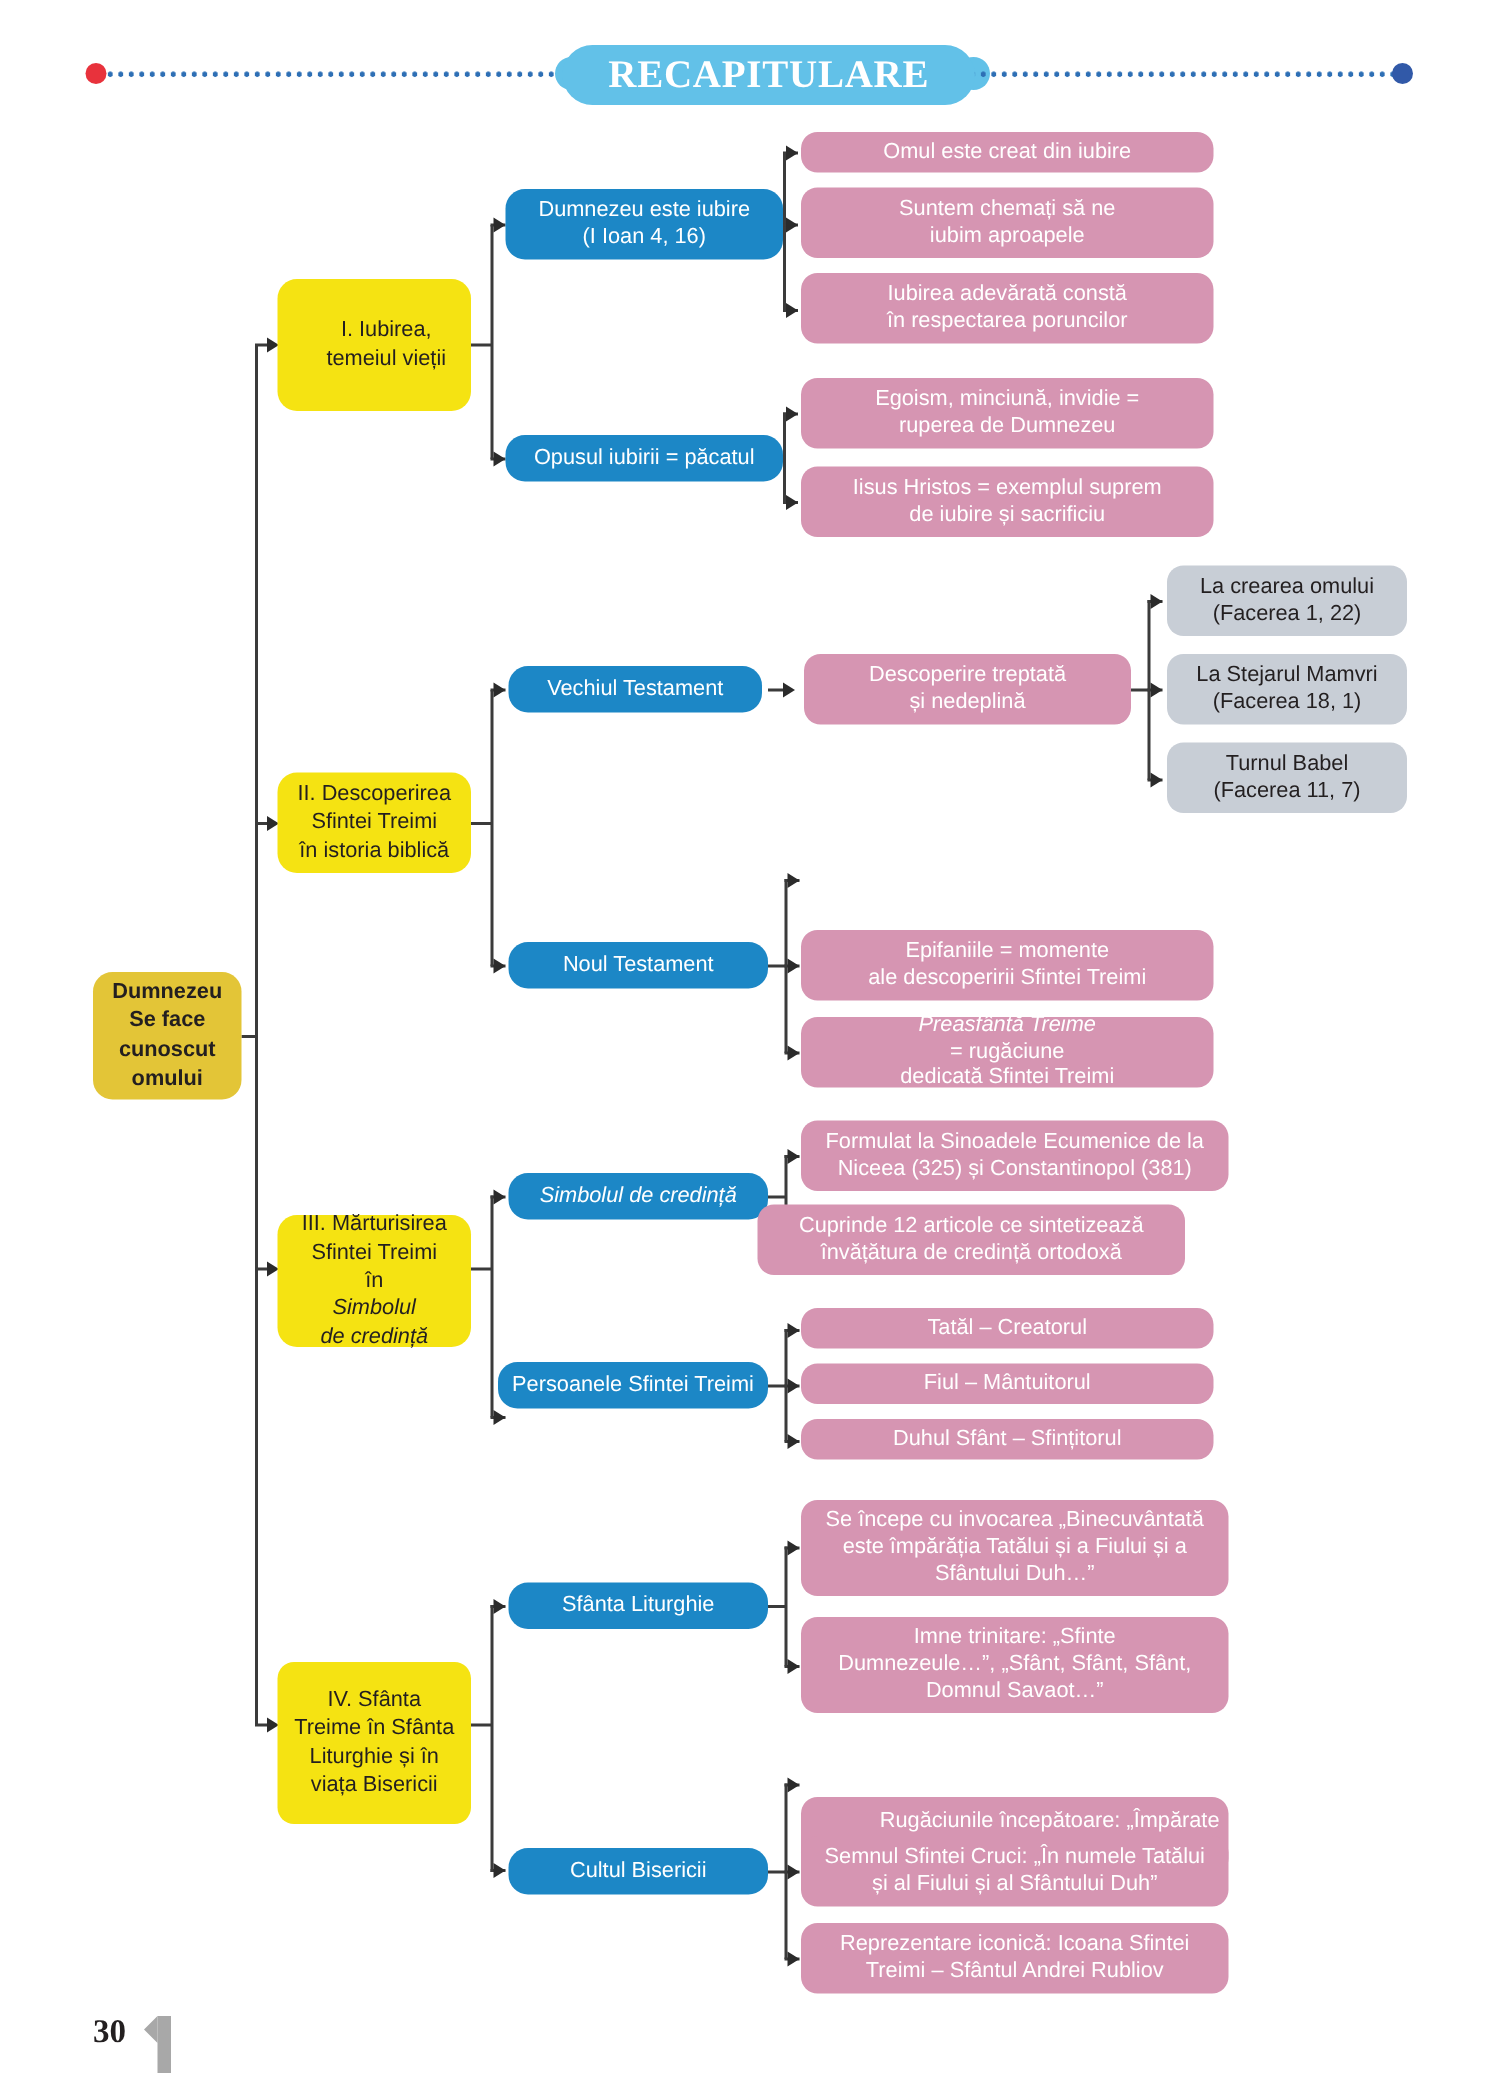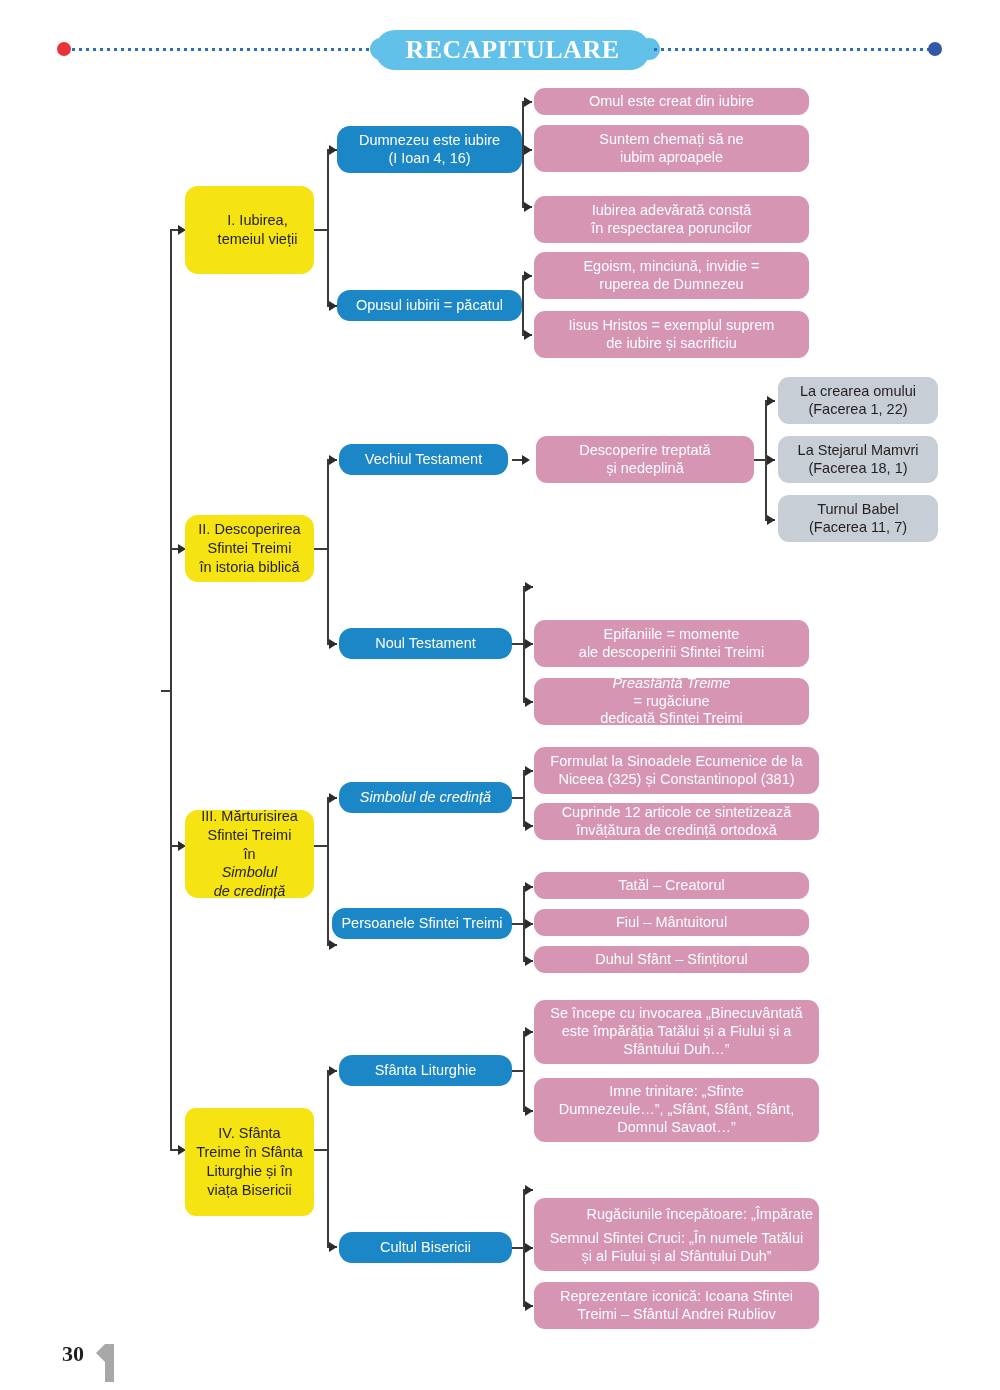--- a/index.html
+++ b/index.html
@@ -128,20 +128,28 @@
 <div id="stage">
 
   <div class="hdr-dot-end red"></div>
   <div class="hdr-dots left"></div>
   <div class="hdr-cap l"></div>
   <div class="hdr-title">RECAPITULARE</div>
   <div class="hdr-cap r"></div>
   <div class="hdr-dots right"></div>
   <div class="hdr-dot-end blue"></div>
 
+  <div class="node n-root" style="left:62px; top:648px; width:99px; height:85px;">
+    <span>
+      <span>Dumnezeu</span>
+      <span>Se face</span>
+      <span>cunoscut</span>
+      <span>omului</span>
+    </span>
+  </div>
 
   <div class="ln v" style="left:170px; top:230px; height:920px;"></div>
   <div class="ln h" style="left:161px; top:690px; width:10px;"></div>
 
   <div class="ln h" style="left:170px; top:229px; width:14px;"></div>
   <div class="arw" style="left:178px; top:225px;"></div>
 
   <div class="ln h" style="left:170px; top:548px; width:14px;"></div>
   <div class="arw" style="left:178px; top:544px;"></div>
 
@@ -185,21 +193,21 @@
     <span>
         <span>Omul este creat din iubire</span>
       </span>
   </div>
   <div class="node n-pink" style="left:534px; top:125px; width:275px; height:47px;">
     <span>
       <span>Suntem chemați să ne</span>
       <span>iubim aproapele</span>
     </span>
   </div>
-  <div class="node n-pink" style="left:534px; top:196px; width:275px; height:47px;">
+  <div class="node n-pink" style="left:534px; top:182px; width:275px; height:47px;">
     <span>
       <span>Iubirea adevărată constă</span>
       <span>în respectarea poruncilor</span>
     </span>
   </div>
 
   <div class="node n-blue" style="left:337px; top:290px; width:185px; height:31px;">
     <span>
         <span>Opusul iubirii = păcatul</span>
       </span>
@@ -335,21 +343,21 @@
   <div class="arw" style="left:525px; top:766px;"></div>
   <div class="ln h" style="left:523px; top:825px; width:10px;"></div>
   <div class="arw" style="left:525px; top:821px;"></div>
 
   <div class="node n-pink" style="left:534px; top:747px; width:285px; height:47px;">
     <span>
       <span>Formulat la Sinoadele Ecumenice de la</span>
       <span>Niceea (325) și Constantinopol (381)</span>
     </span>
   </div>
-  <div class="node n-pink" style="left:534px; top:803px; width:285px; height:37px;align-items:center;">
+  <div class="node n-pink" style="left:505px; top:803px; width:285px; height:47px;align-items:center;">
     <span>
       <span>Cuprinde 12 articole ce sintetizează</span>
       <span>învățătura de credință ortodoxă</span>
     </span>
   </div>
 
   <div class="node n-blue" style="left:332px; top:908px; width:180px; height:31px;">
     <span>
         <span>Persoanele Sfintei Treimi</span>
       </span>

